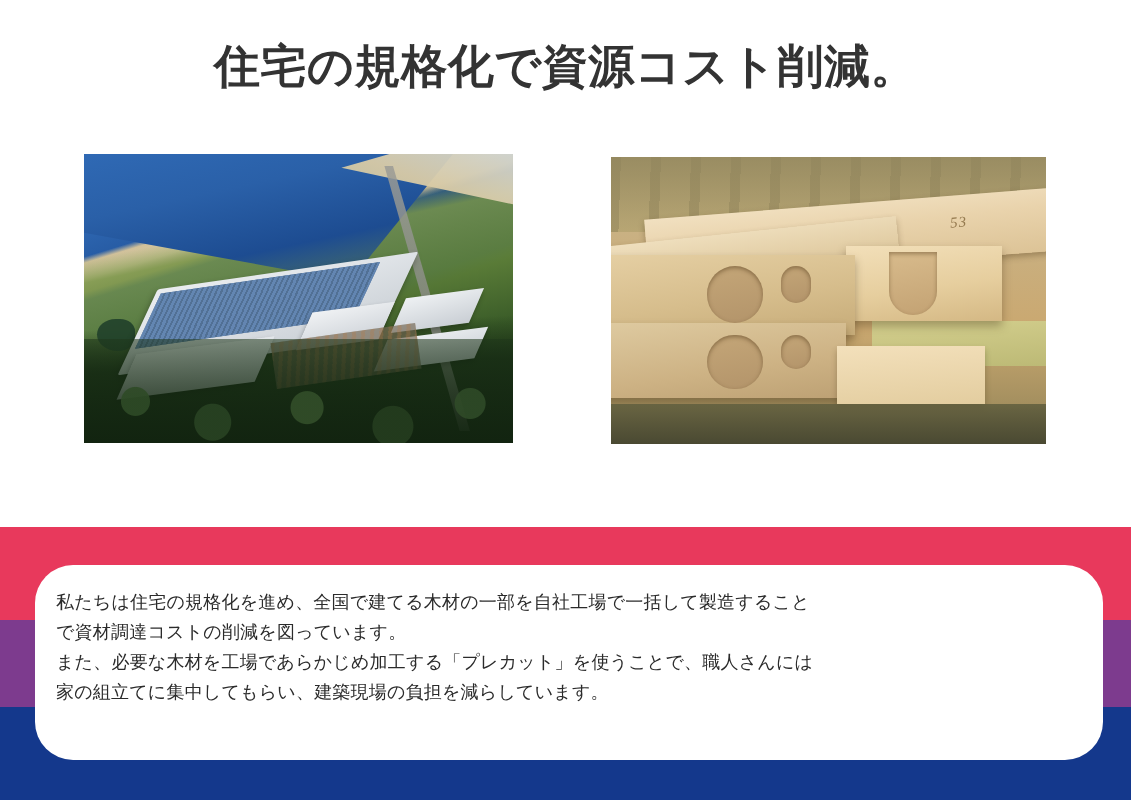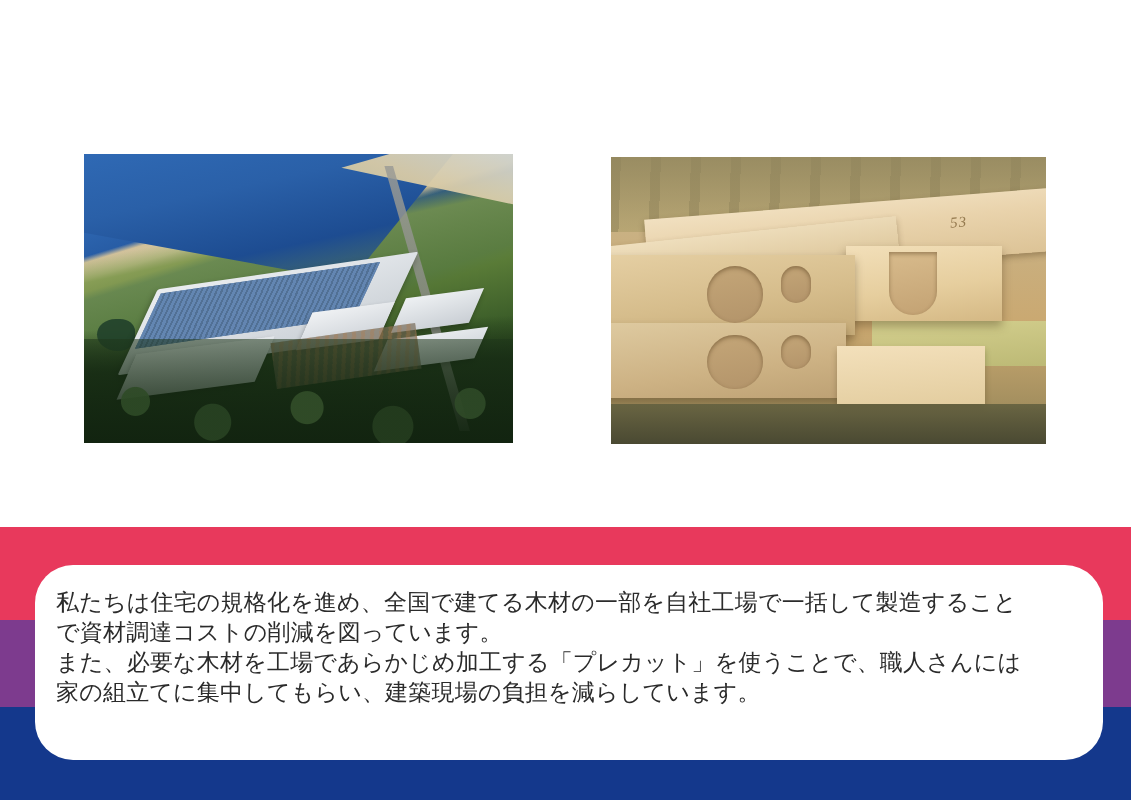--- a/index.html
+++ b/index.html
@@ -328,33 +328,34 @@
     height: 195px;
     background: #ffffff;
     border-radius: 38px;
   }
 
   .card-body {
     position: absolute;
     left: 21px;
     top: 22px;
     right: 20px;
-    font-size: 23px;
+    font-size: 18px;
     line-height: 30px;
     color: #2b2b2b;
     font-family: "DejaVu Sans", "Liberation Sans", sans-serif;
     letter-spacing: 0.2px;
     white-space: pre-wrap;
   }
 </style>
 </head>
 <body>
 
 <div class="slide" style="background-color: rgb(255, 255, 255);">
 
+  <div class="slide-title" style="color: rgb(51, 51, 51);">住宅の規格化で資源コスト削減。</div>
 
   <div class="photo-row">
 
     <div class="photo photo-aerial">
       <div class="aerial-scene"></div>
       <div class="aerial-sea-deep"></div>
       <div class="aerial-beach-far"></div>
       <div class="aerial-road"></div>
       <div class="aerial-pond"></div>
       <div class="aerial-factory-main">

